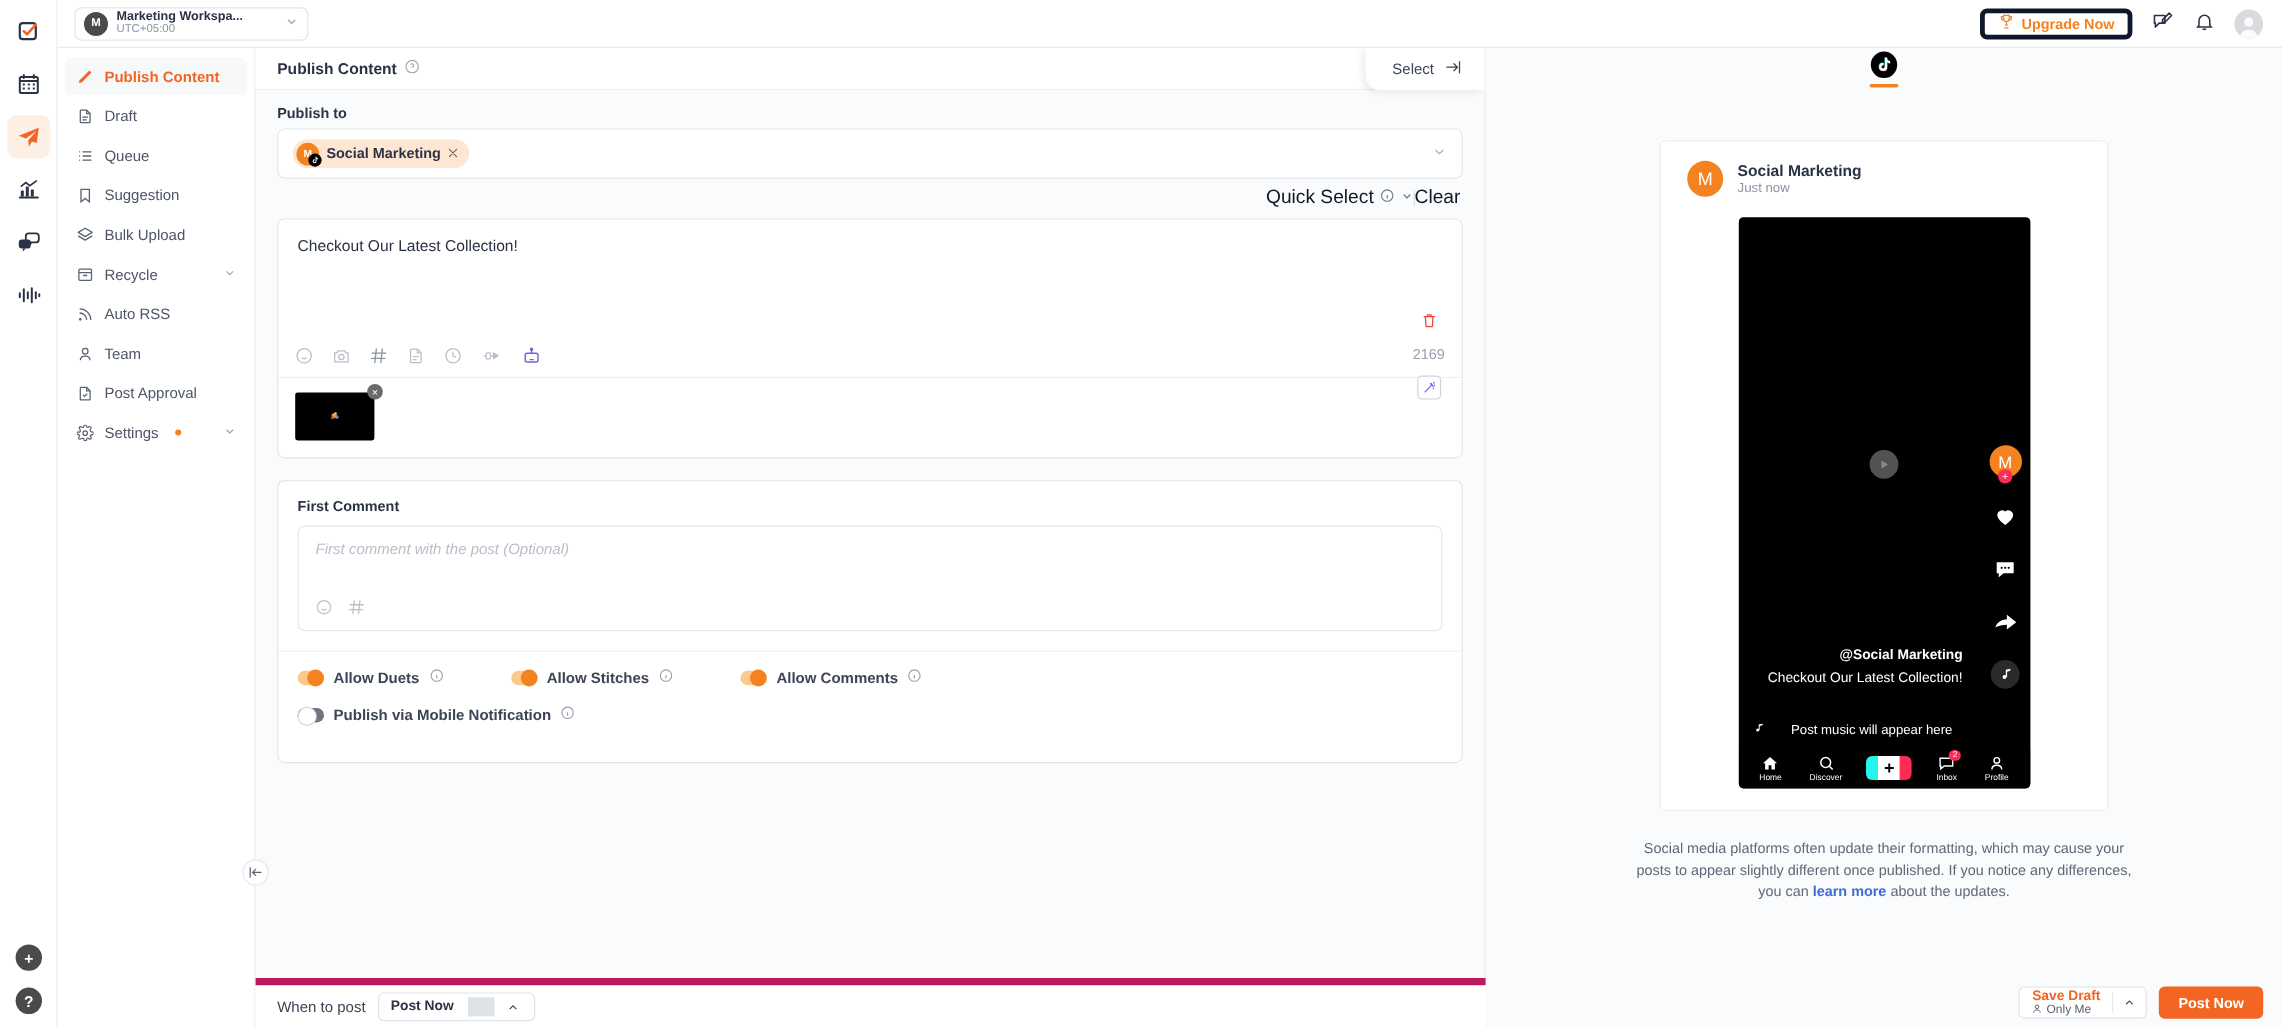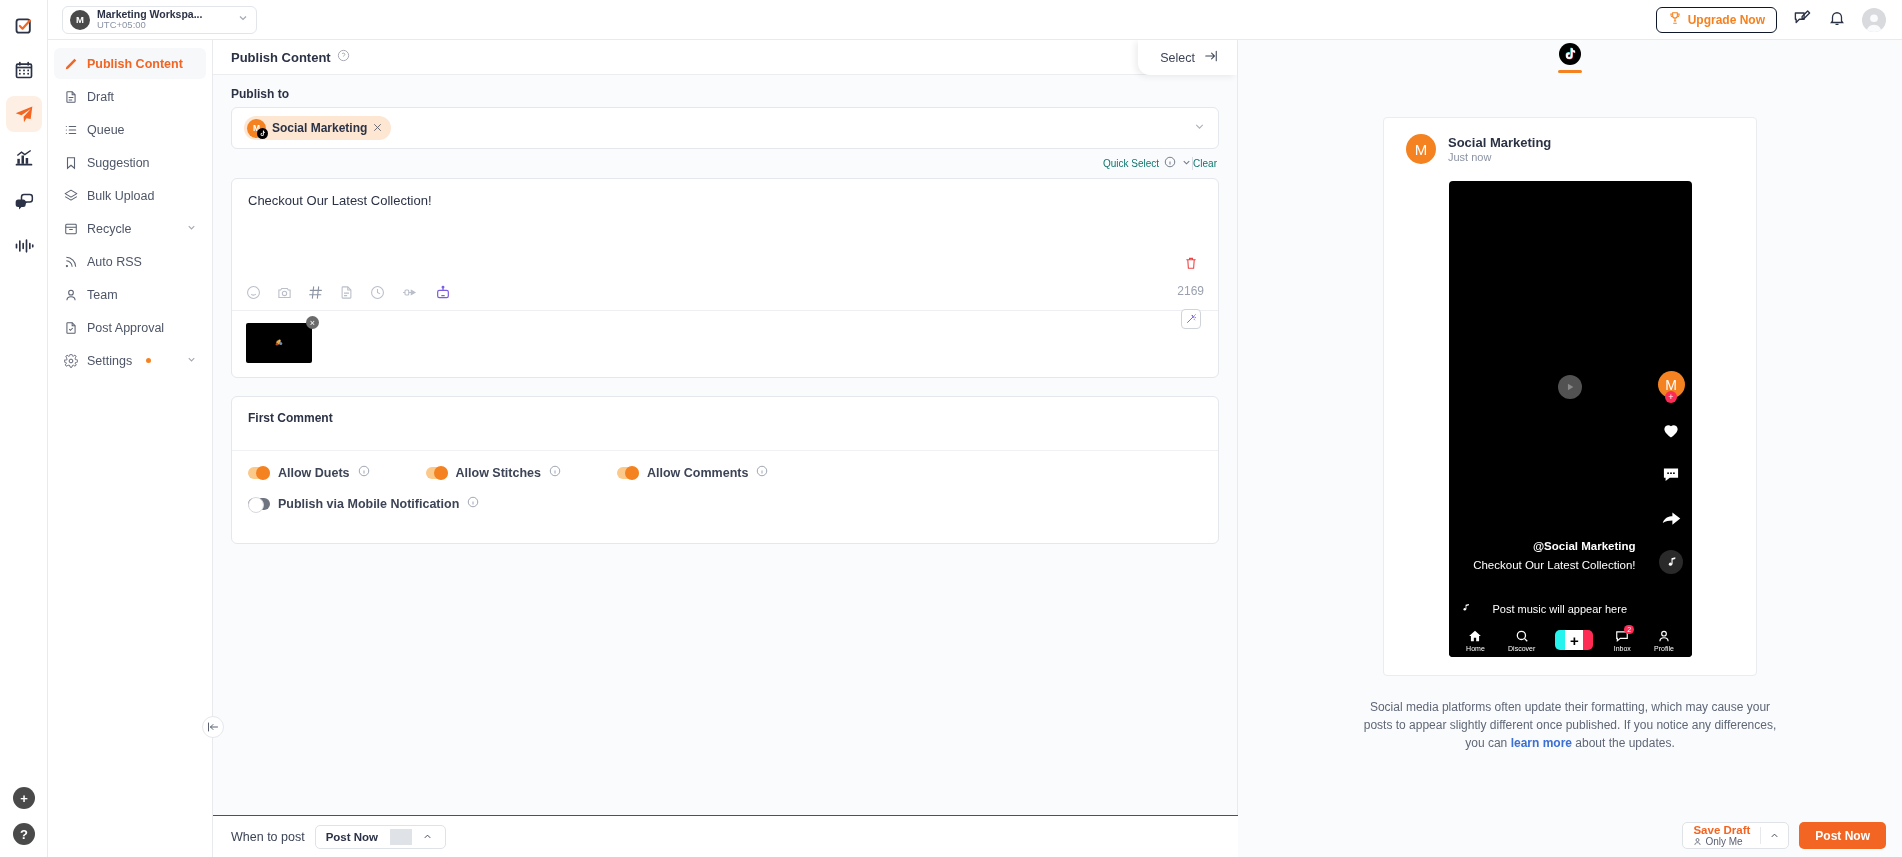--- a/index.html
+++ b/index.html
@@ -65,21 +65,21 @@
     display:flex; align-items:center; gap:7px; padding:0 7px; cursor:pointer; background:#fff;
   }
   .ws-av { width:20px;height:20px;border-radius:50%;background:#4a4a4a;color:#fff;
      font-size:9.5px;display:flex;align-items:center;justify-content:center;font-weight:600;flex:0 0 20px;}
   .ws-txt { line-height:1.05; overflow:hidden; }
   .ws-name { font-size:10.5px; font-weight:700; color:#2b3245; white-space:nowrap;
      overflow:hidden; text-overflow:ellipsis; max-width:120px;}
   .ws-tz { font-size:9.5px; color:#8b93a3; }
   .top-right { margin-left:auto; display:flex; align-items:center; gap:16px; padding-right:16px; }
   .upgrade {
-    border:1px solid #0f172a; color:#f58220; border-radius:6px;
+    border:4px solid #0f172a; color:#f58220; border-radius:6px;
     height:26px; padding:0 11px; display:flex; align-items:center; gap:6px;
     font-size:12px; font-weight:700; cursor:pointer; background:#fff;
   }
   .avatar-top { width:24px;height:24px;border-radius:50%;background:#d8dade;
     display:flex;align-items:flex-end;justify-content:center;overflow:hidden;cursor:pointer;}
 
   
   .main {
     position:absolute; left:213px; top:40px; width:1025px; height:817px;
     background:#fafbfc; border-right:1px solid #e8eaed;
@@ -111,21 +111,21 @@
   }
   .chip-av { position:relative; width:19px; height:19px; flex:0 0 19px;}
   .chip-av .c1{width:19px;height:19px;border-radius:50%;background:#f58220;color:#fff;
     font-size:8.5px;display:flex;align-items:center;justify-content:center;font-weight:700;}
   .chip-av .c2{position:absolute;right:-2px;bottom:-1px;width:11px;height:11px;border-radius:50%;
     background:#000;display:flex;align-items:center;justify-content:center;}
   .chip-x { cursor:pointer; opacity:.75; font-size:12px; }
   .sel-chev { margin-left:auto; opacity:.5; }
 
   .quickrow { display:flex; justify-content:flex-end; align-items:center;
-    padding:7px 2px 8px 0; font-size:10px; color:#0f766e; }
+    padding:7px 2px 8px 0; font-size:16px; color:#0f172a; }
   .quick-select { display:flex; align-items:center; gap:5px; cursor:pointer; }
   .vsep { width:1px; height:13px; background:#d8dbe1; }
   .clear-btn { cursor:pointer; }
 
   .editor {
     background:#fff; border:1px solid #e4e7ec; border-radius:6px; overflow:hidden;
   }
   .editor-text { padding:14px 16px; min-height:96px; font-size:13px; color:#2b3245; }
   .editor-tools {
     height:36px; display:flex; align-items:center; padding:0 14px; gap:16px;
@@ -176,21 +176,21 @@
 
   .collapse-handle {
     position:absolute; left:-11px; top:676px; width:22px;height:22px;border-radius:50%;
     background:#fff; border:1px solid #e4e7ec; display:flex;align-items:center;justify-content:center;
     cursor:pointer; z-index:9;
   }
 
   
   .bottombar {
     position:absolute; left:213px; bottom:0; width:1025px; height:42px;
-    background:#fff; border-top:1px solid #be185d; display:flex; align-items:center;
+    background:#fff; border-top:6px solid #be185d; display:flex; align-items:center;
     padding:0 18px; z-index:15;
   }
   .wtp-label { font-size:12.5px; color:#3c4456; margin-right:10px; }
   .wtp-select { height:24px; border:1px solid #dfe2e7; border-radius:5px;
      display:flex; align-items:center; font-size:11.5px; font-weight:700; color:#2b3245; cursor:pointer; }
   .wtp-select span { padding:0 12px 0 10px; }
   .wtp-sep { width:1px; height:16px; background:#dfe2e7; }
   .wtp-chev { padding:0 9px; display:flex; align-items:center; }
 
   .rightactions { position:absolute; right:16px; bottom:8px; display:flex; align-items:center; gap:10px; z-index:30;}
@@ -624,20 +624,37 @@
             </div>
             <div class="thumb-x">×</div>
           </div>
         </div>
       </div>
 
       <div class="opt-card">
 
         <div class="opt-body">
           <div class="fc-label">First Comment</div>
+          <div class="fc-box">
+            <div class="fc-ph">First comment with the post (Optional)</div>
+            <div class="fc-tools">
+              <span>
+                <svg width="14" height="14" viewBox="0 0 24 24" fill="none" stroke="#b9bec8" stroke-width="1.7">
+                    <circle cx="12" cy="12" r="9.5"></circle>
+                    <path d="M8.5 14.5a4.5 4.5 0 007 0"></path>
+                    <path d="M9 9.5h.01M15 9.5h.01"></path>
+                  </svg>
+              </span>
+              <span>
+                <svg width="14" height="14" viewBox="0 0 24 24" fill="none" stroke="#b9bec8" stroke-width="1.8" stroke-linecap="round">
+                    <path d="M9 3L7 21M17 3l-2 18M3.5 8.5h18M2.5 15.5h18"></path>
+                  </svg>
+              </span>
+            </div>
+          </div>
         </div>
 
         <div class="toggles">
           <div class="trow">
             <span class="tgroup">
               <span class="tg on"></span>
               <span class="tlab">Allow Duets</span>
               <span>
                 <svg width="12" height="12" viewBox="0 0 24 24" fill="none" stroke="#9aa1ae" stroke-width="1.9">
                     <circle cx="12" cy="12" r="9.5"></circle>

